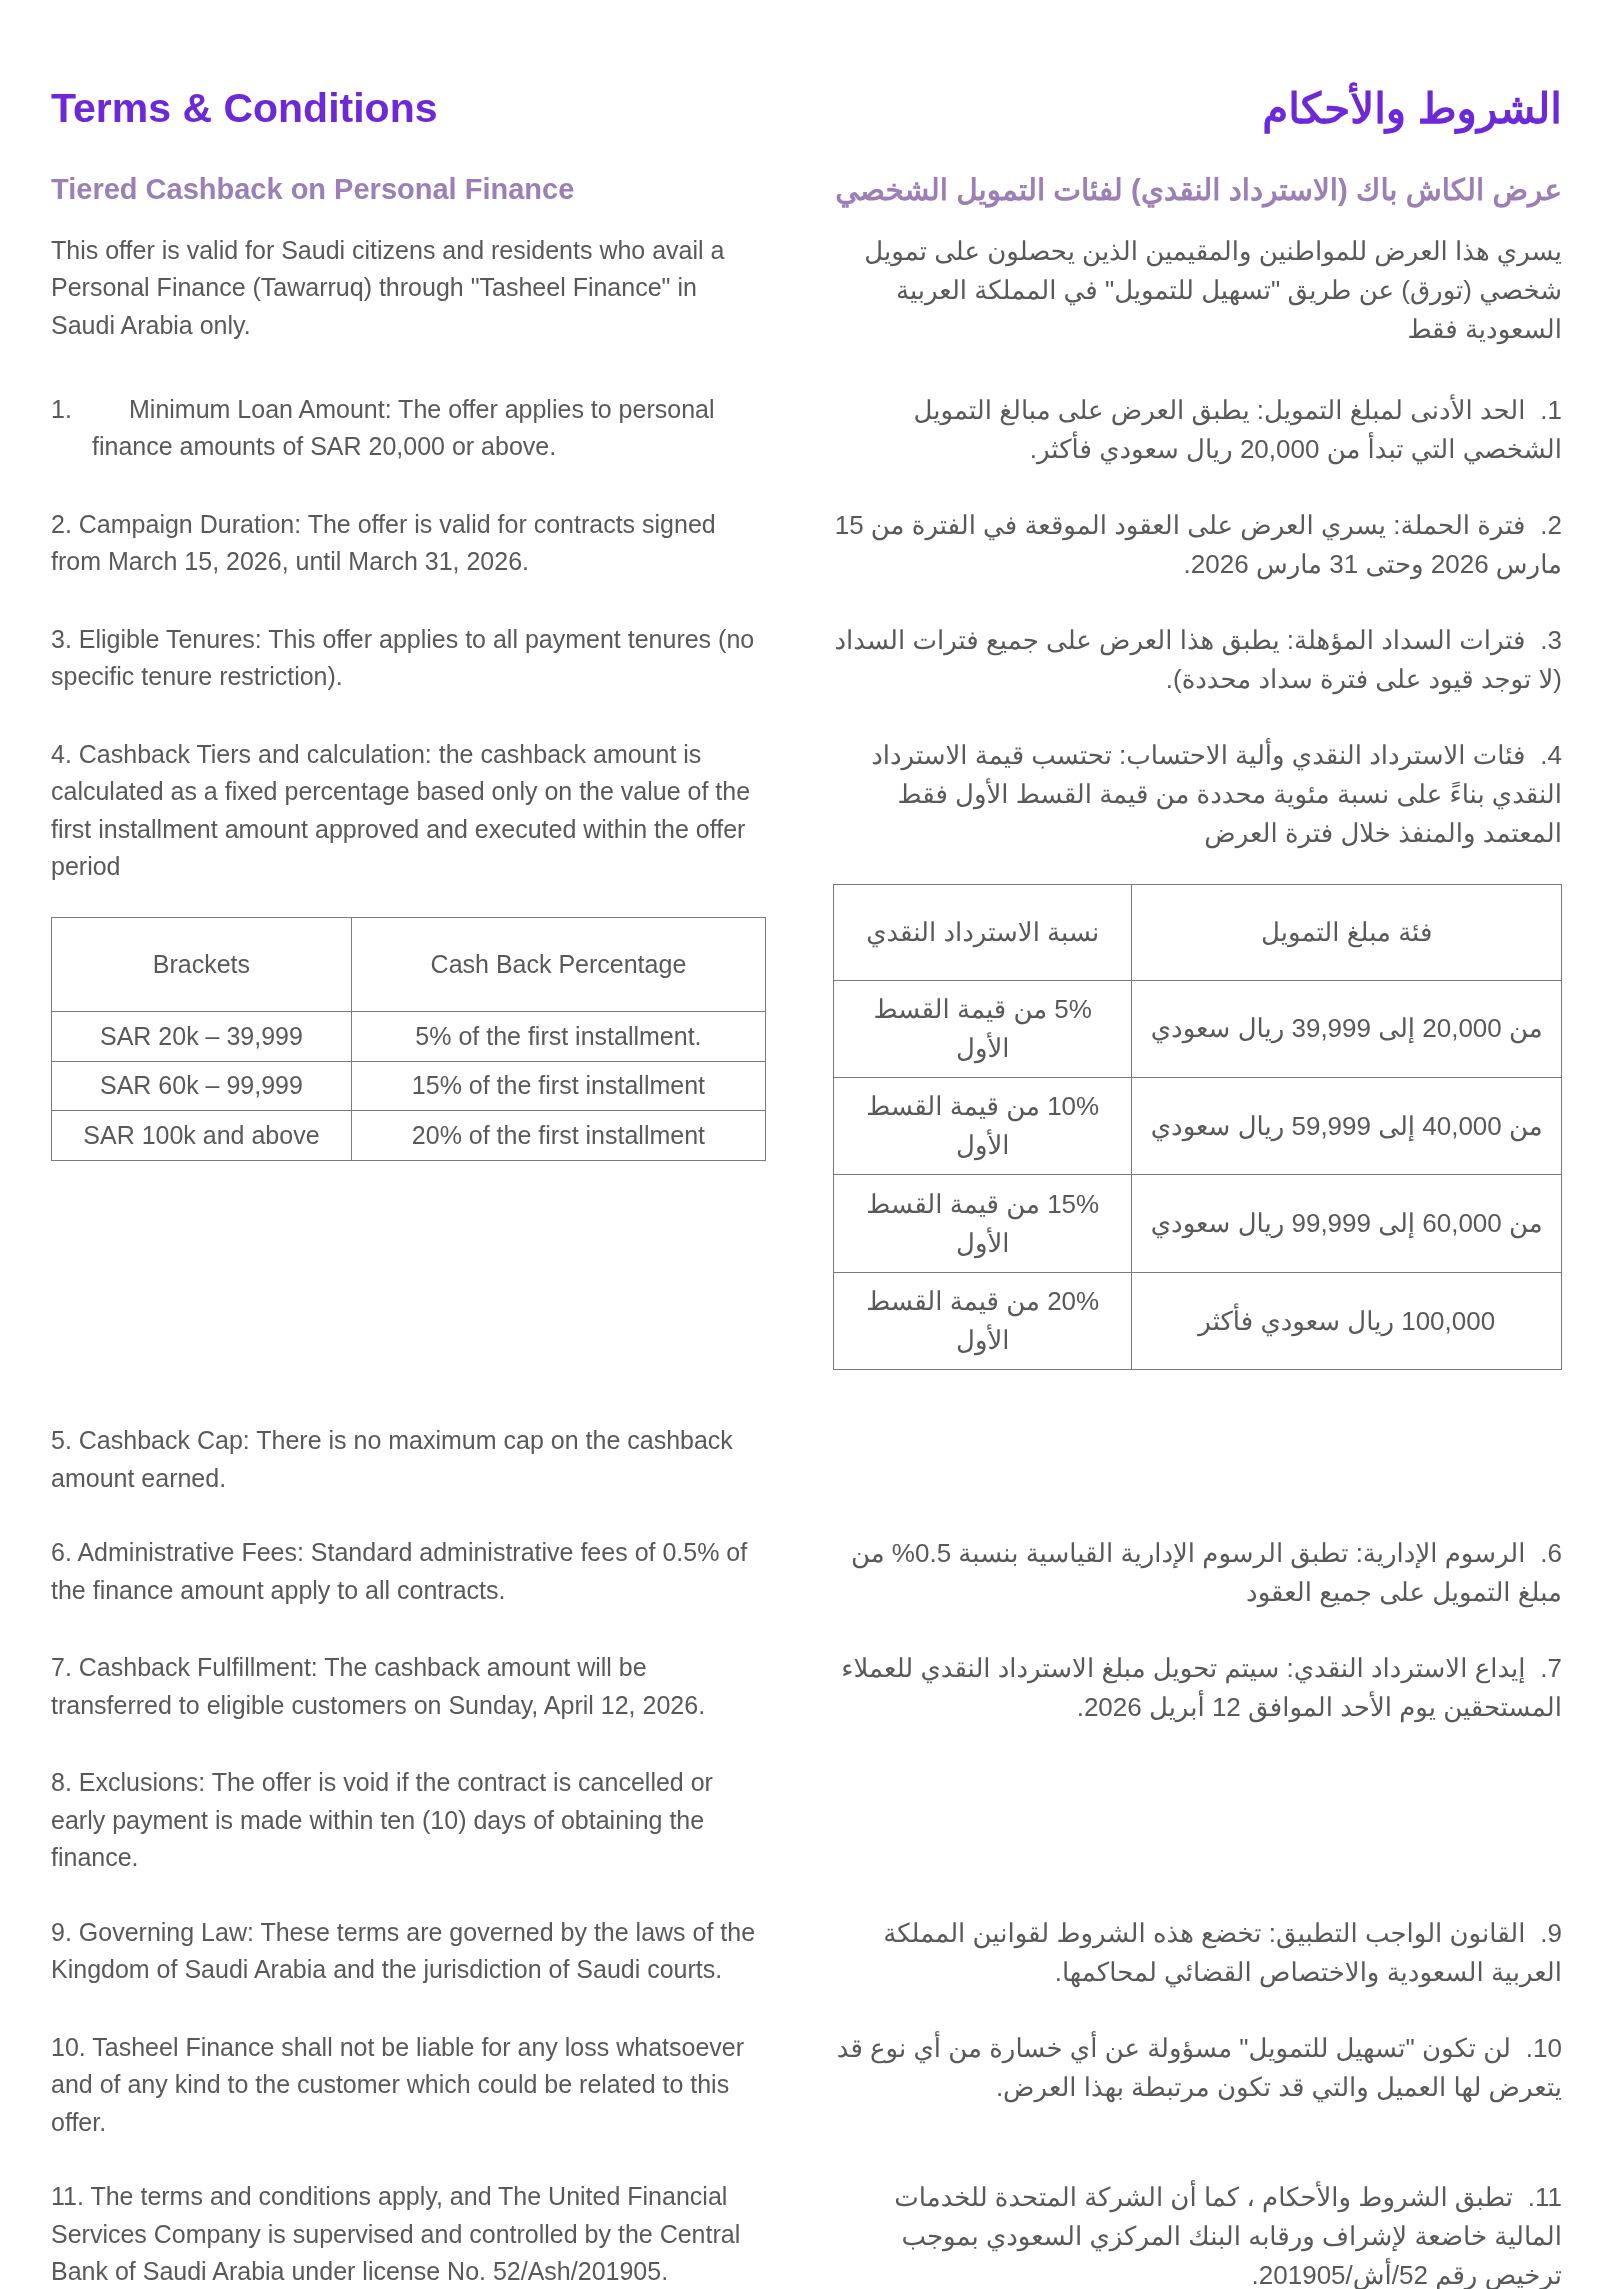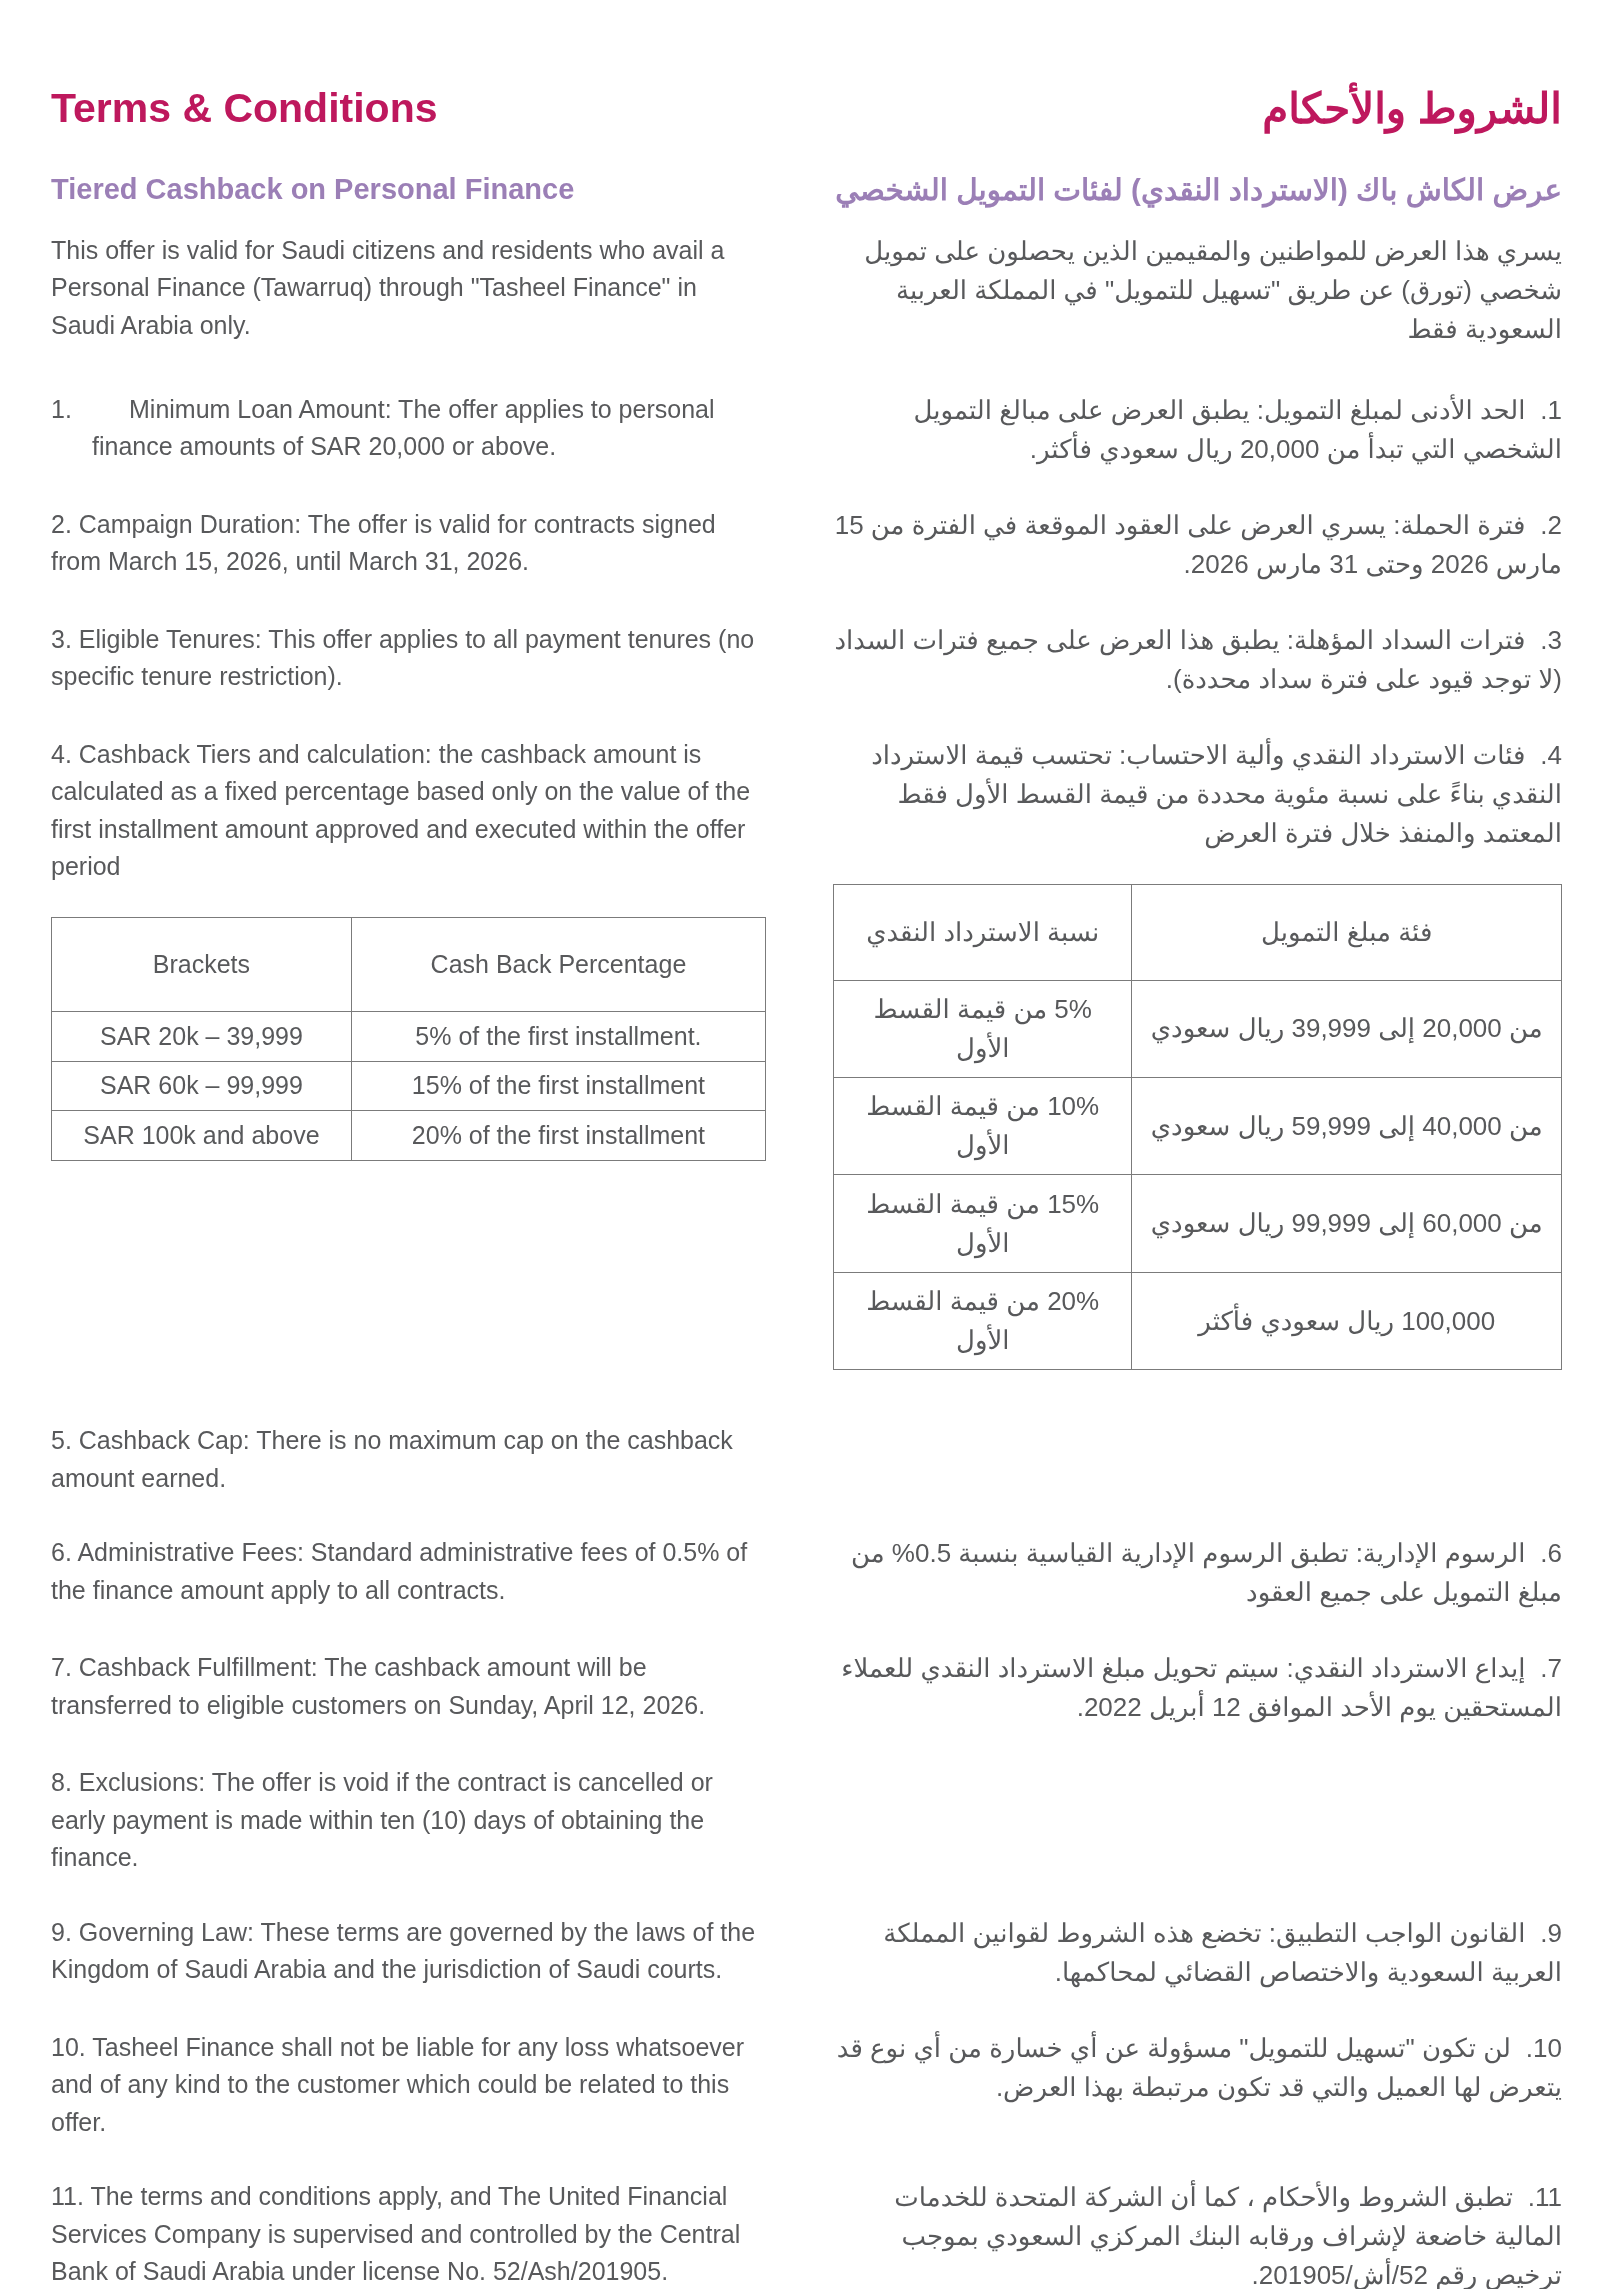--- a/index.html
+++ b/index.html
@@ -6,21 +6,21 @@
   body { font-family:"Liberation Sans", sans-serif; color:#58595b; }
   .page {
     width:1620px; min-height:2290px; box-sizing:border-box;
     padding:85px 58px 74px 51px; background:#ffffff; overflow:hidden;
   }
   .row { display:flex; justify-content:space-between; align-items:flex-start; }
   .col-en { width:715px; font-size:25px; line-height:1.5; text-align:left; }
   .col-ar { width:729px; font-size:26px; line-height:1.5; direction:rtl; text-align:right; }
   p { margin:0; }
 
-  .h1 { font-weight:bold; font-size:41px; line-height:1.15; color:#be185d; }
+  .h1 { font-weight:bold; font-size:41px; line-height:1.15; color:#6d28d9; }
   .col-ar .h1 { font-size:42px; }
   .h2 { font-weight:bold; font-size:29px; line-height:1.2; color:#9b7fb6; }
   .col-ar .h2 { font-size:29.5px; }
 
   .r-title    { margin-bottom:39px; }
   .r-subtitle { margin-bottom:24px; }
   .r-intro    { margin-bottom:42px; }
   .r-item     { margin-bottom:37px; }
   .r-item4    { margin-bottom:52px; }
 
@@ -181,21 +181,21 @@
     <div class="col-ar">
       <p><span class="num">6.</span><span>الرسوم الإدارية: تطبق الرسوم الإدارية القياسية بنسبة 0.5% من مبلغ التمويل على جميع العقود</span></p>
     </div>
   </div>
 
   <div class="row r-item">
     <div class="col-en">
       <p><span class="num">7.</span> <span>Cashback Fulfillment: The cashback amount will be transferred to eligible customers on Sunday, April 12, 2026.</span></p>
     </div>
     <div class="col-ar">
-      <p><span class="num">7.</span><span>إيداع الاسترداد النقدي: سيتم تحويل مبلغ الاسترداد النقدي للعملاء المستحقين يوم الأحد الموافق 12 أبريل 2022.</span></p>
+      <p><span class="num">7.</span><span>إيداع الاسترداد النقدي: سيتم تحويل مبلغ الاسترداد النقدي للعملاء المستحقين يوم الأحد الموافق 12 أبريل 2026.</span></p>
     </div>
   </div>
 
   <div class="row r-item">
     <div class="col-en">
       <p><span class="num">8.</span> <span>Exclusions: The offer is void if the contract is cancelled or early payment is made within ten (10) days of obtaining the finance.</span></p>
     </div>
   </div>
 
   <div class="row r-item">

